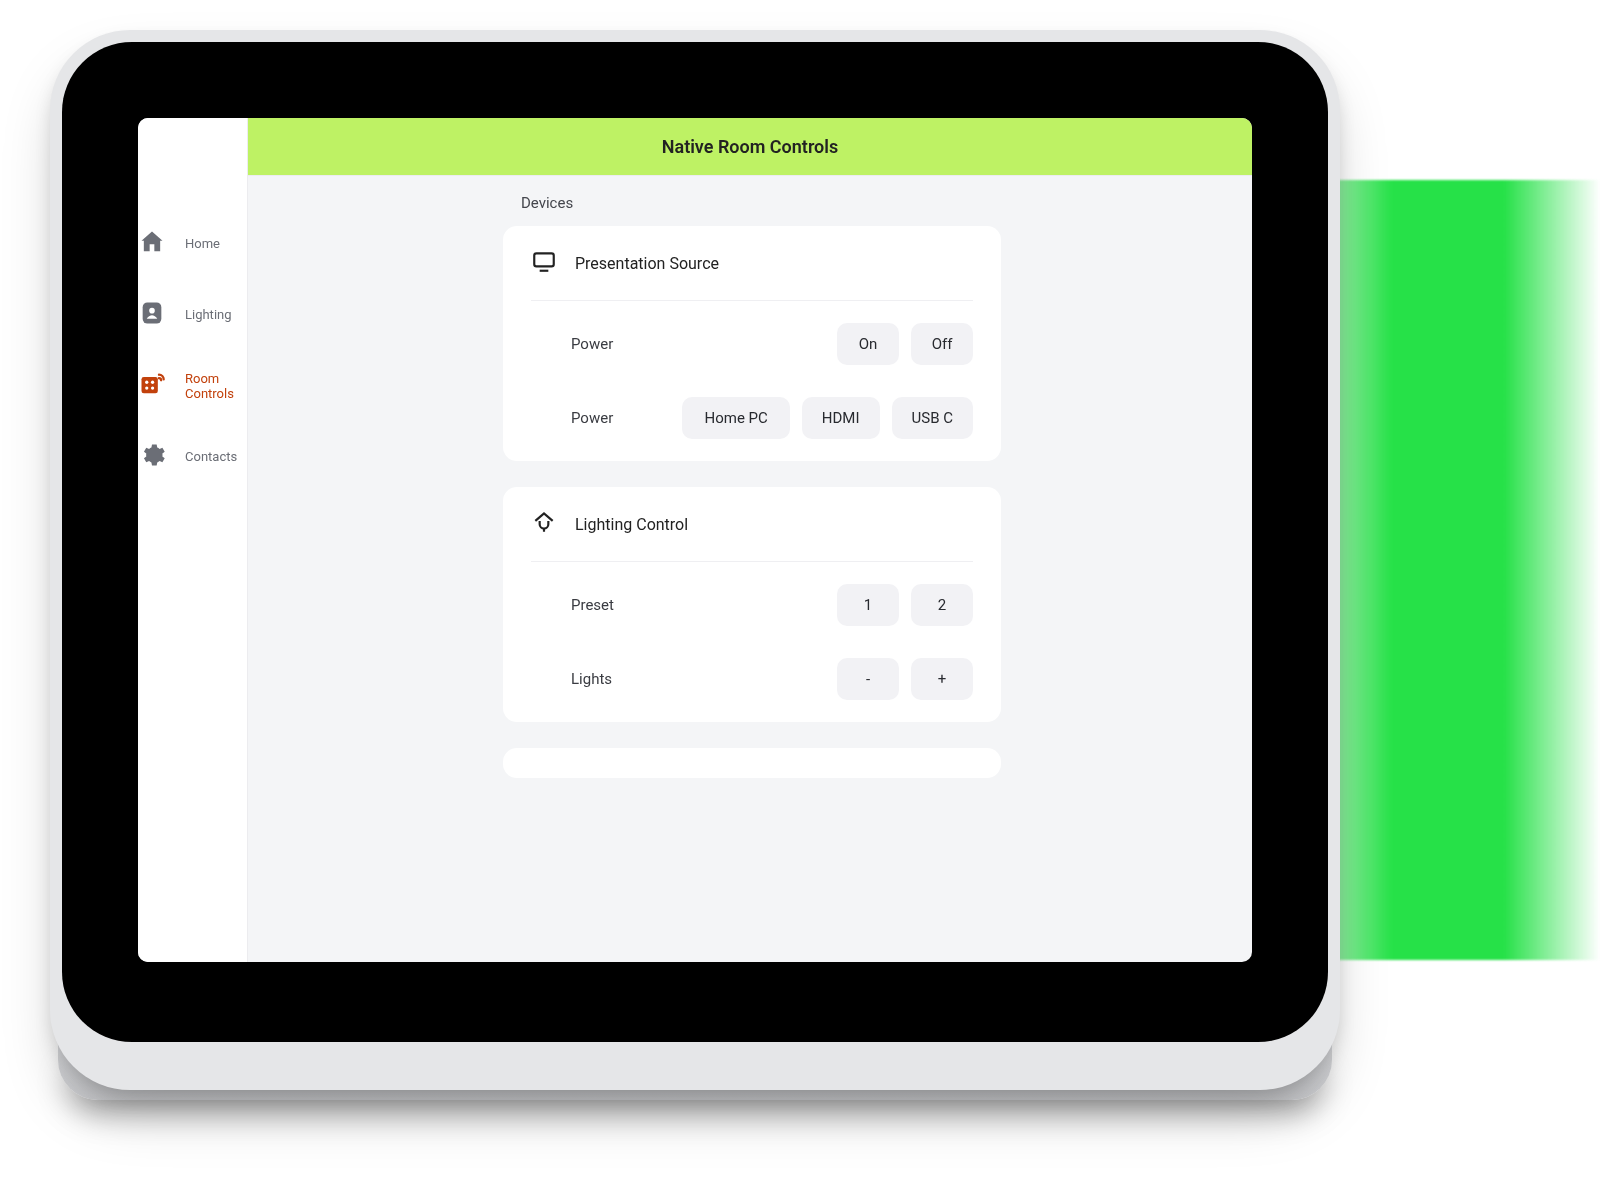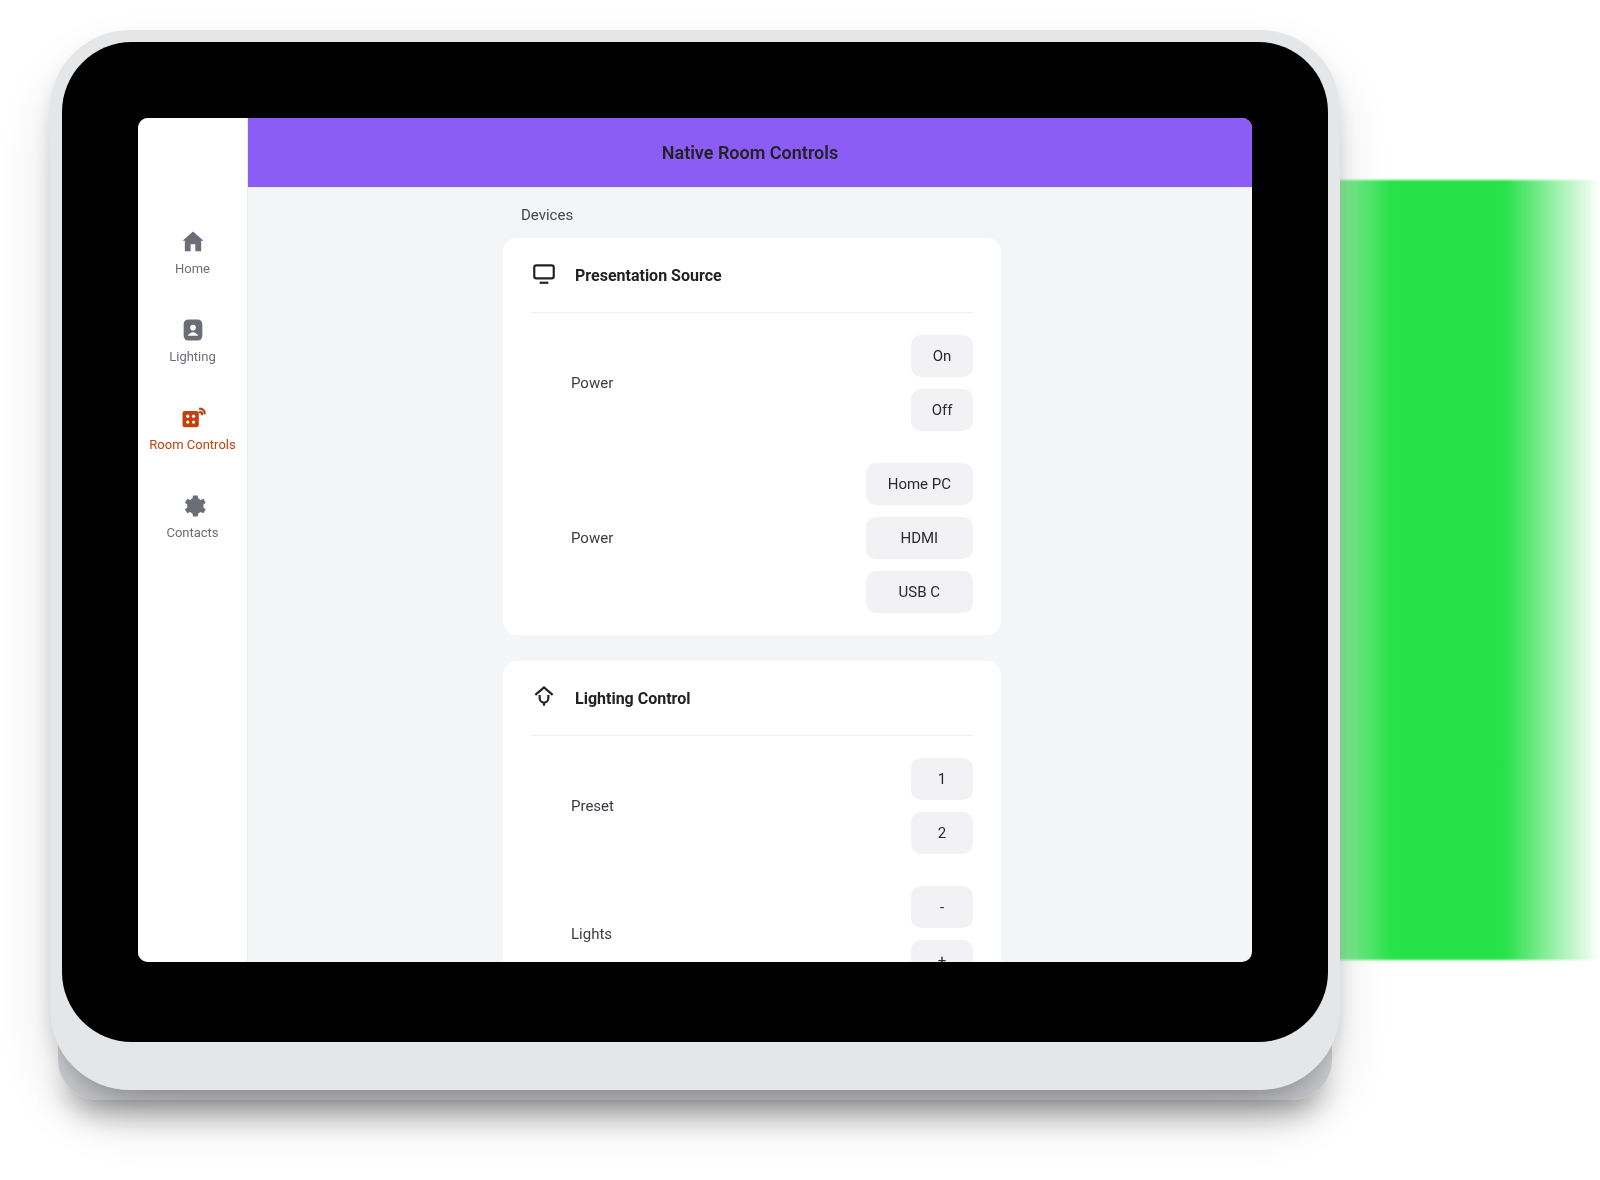--- a/index.html
+++ b/index.html
@@ -66,38 +66,37 @@
     background: #fff;
     border-right: 1px solid #ececef;
     display: flex;
     flex-direction: column;
     align-items: center;
     padding-top: 110px;
     gap: 40px;
   }
   .nav-item {
     display: flex;
-    flex-direction: column;
-    align-items: center;
-    gap: 2px;
+    align-items: center;
+    gap: 19px;
     color: #6b6e76;
     font-size: 13px;
     cursor: pointer;
     width: 100%;
   }
   .nav-item.active { color: #c2410c; }
   .nav-item svg { width: 28px; height: 28px; fill: currentColor; }
   .nav-item.room svg { fill: currentColor; }
   
   .main { flex: 1; display: flex; flex-direction: column; }
   .header {
-    background: #8b5cf6;
+    background: #bef264;
     border-bottom: 1px solid #ececef;
     text-align: center;
-    padding: 24px 0;
+    padding: 18px 0;
     font-size: 18px;
     font-weight: 600;
     color: #222;
   }
   .content {
     flex: 1;
     overflow: hidden;
     padding: 18px 0 0 255px;
   }
   .section-label {
@@ -112,34 +111,34 @@
     padding: 0 28px;
     margin-bottom: 26px;
   }
   .card-head {
     display: flex;
     align-items: center;
     gap: 18px;
     padding: 22px 0;
     border-bottom: 1px solid #efeff2;
     font-size: 16px;
-    font-weight: 700;
+    font-weight: 400;
     color: #222;
   }
   .card-head svg { width: 26px; height: 26px; stroke: #222; fill: none; stroke-width: 2; }
   .row {
     display: flex;
     align-items: center;
     justify-content: space-between;
     padding: 22px 0;
     margin-left: 40px;
   }
   .row + .row { padding-top: 10px; }
   .row-label { font-size: 15px; color: #3a3c42; }
-  .btn-group { display: flex; gap: 12px; flex-direction: column; }
+  .btn-group { display: flex; gap: 12px; }
   .btn {
     background: #f2f2f5;
     border: none;
     border-radius: 10px;
     padding: 12px 20px;
     min-width: 62px;
     font-size: 15px;
     color: #282a2f;
     cursor: pointer;
     font-family: inherit;

